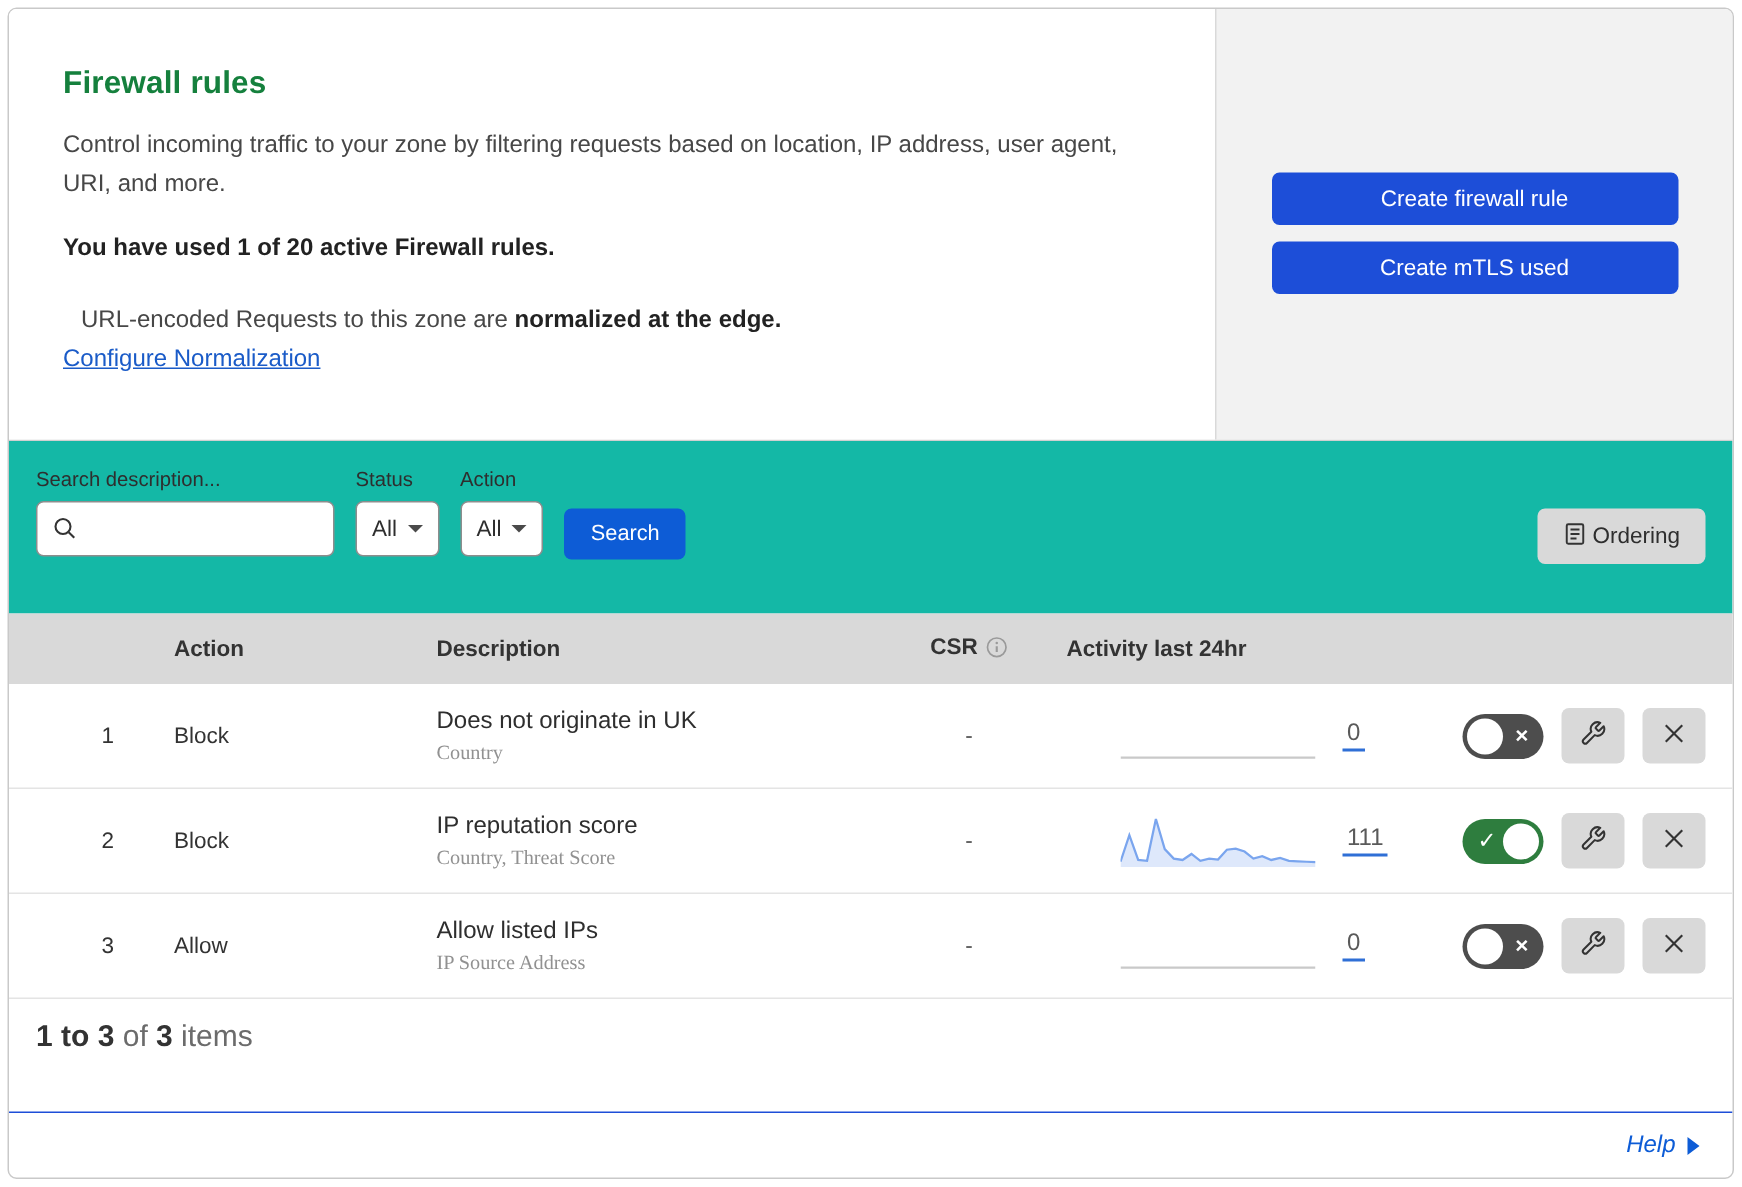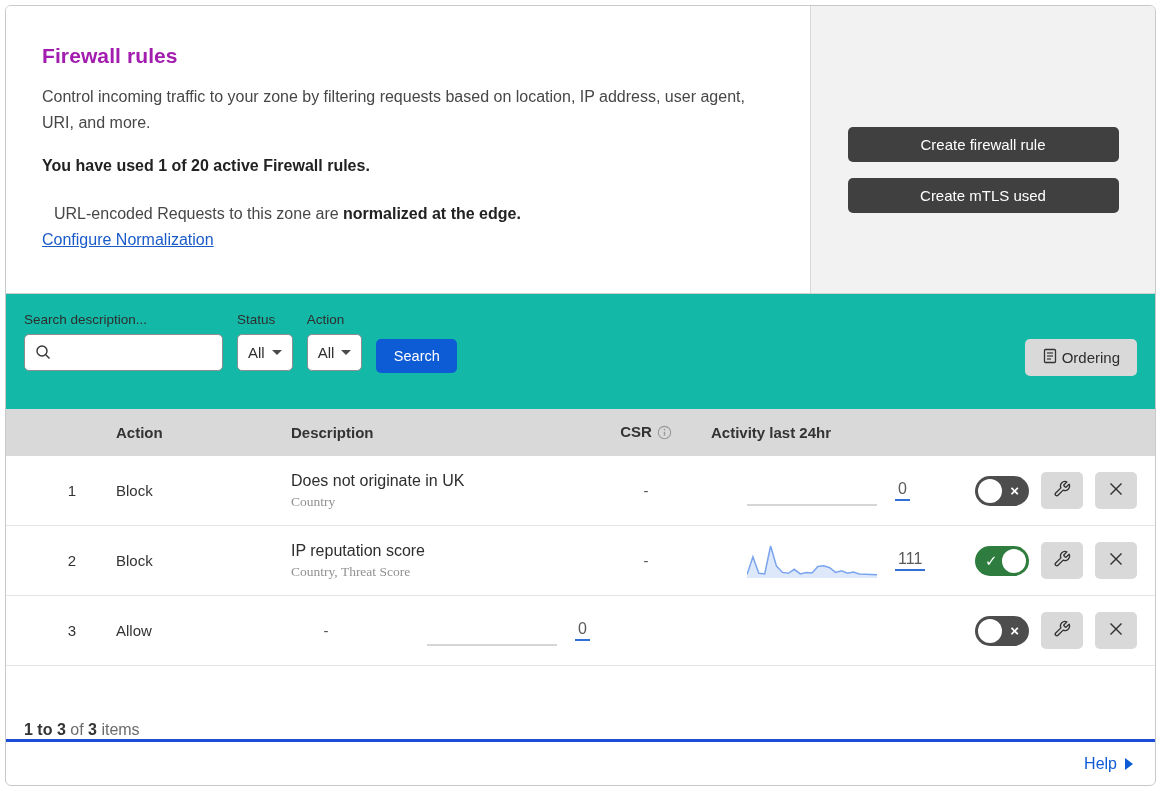--- a/index.html
+++ b/index.html
@@ -5,30 +5,30 @@
   * { box-sizing: border-box; margin: 0; padding: 0; }
   html, body { width: 1161px; height: 791px; background: #fff; font-family: "Liberation Sans", "DejaVu Sans", sans-serif; }
   .card {
     position: absolute; left: 5px; top: 5px; width: 1151px; height: 781px;
     border: 1px solid #c9c9c9; border-radius: 6px; background: #fff; overflow: hidden;
     display: flex; flex-direction: column;
   }
   
   .header-section { display: flex; height: 288px; flex: 0 0 auto; border-bottom: 1px solid #d0d0d0; }
   .header-left { flex: 1 1 auto; padding: 38px 40px 0 36px; background: #fff; }
-  .page-title { font-size: 21px; font-weight: 600; color: #a21caf; letter-spacing: 0.1px; margin-bottom: 16px; }
+  .page-title { font-size: 21px; font-weight: 600; color: #15803d; letter-spacing: 0.1px; margin-bottom: 16px; }
   .page-desc { font-size: 16px; color: #474747; line-height: 1.65; max-width: 740px; margin-bottom: 20px; }
   .usage-line { font-size: 16px; font-weight: 700; color: #222; margin-bottom: 30px; }
   .norm-line { font-size: 16px; color: #474747; margin-bottom: 8px; margin-left: 12px; }
   .norm-line b { color: #222; }
   .norm-link { font-size: 16px; color: #1a5bc8; text-decoration: underline; cursor: pointer; display: inline-block; }
   .header-right { flex: 0 0 345px; background: #f2f2f2; border-left: 1px solid #d9d9d9; padding-top: 105px; }
   .blue-btn {
-    display: block; width: 271px; height: 35px; margin: 16px auto 11px auto;
-    background: #404040; color: #fff; border: none; border-radius: 5px;
+    display: block; width: 271px; height: 35px; margin: 4px auto 11px auto;
+    background: #1d4ed8; color: #fff; border: none; border-radius: 5px;
     font-size: 15px; font-family: inherit; cursor: pointer;
   }
   
   .filter-bar { height: 115px; flex: 0 0 auto; display: flex; align-items: flex-start; padding: 18px 18px 0 18px; background: #14b8a6; }
   .f-group { display: flex; flex-direction: column; margin-right: 14px; }
   .f-label { font-size: 13.5px; color: #2e2e2e; margin-bottom: 7px; }
   .search-box { position: relative; width: 199px; }
   .search-box input {
     width: 199px; height: 37px; border: 1px solid #8d8d8d; border-radius: 5px;
     padding: 0 10px 0 36px; font-size: 14px; font-family: inherit; color: #333; background: #fff;
@@ -71,23 +71,23 @@
   .toggle.off .knob { left: 3px; }
   .toggle.off .cross { right: 10px; }
   .toggle.on { background: #2e7d3e; }
   .toggle.on .knob { right: 3px; }
   .toggle.on .check { left: 10px; }
   .sq-btn {
     width: 42px; height: 37px; background: #d9d9d9; border: none; border-radius: 5px;
     display: flex; align-items: center; justify-content: center; cursor: pointer; flex: 0 0 auto;
   }
   
-  .pagination-row { height: 76px; flex: 0 0 auto; display: flex; align-items: flex-end; padding: 14px 18px 0 18px; border-bottom: 3px solid #1d4ed8; font-size: 16px; color: #6b6b6b; }
+  .pagination-row { height: 76px; flex: 0 0 auto; display: flex; align-items: flex-start; padding: 14px 18px 0 18px; border-bottom: 1px solid #1d4ed8; font-size: 20px; color: #6b6b6b; }
   .pagination-row b { color: #333; }
-  .help-row { flex: 1 1 auto; display: flex; justify-content: flex-end; padding-right: 22px; }
+  .help-row { flex: 1 1 auto; display: flex; justify-content: flex-end; padding-right: 22px; font-style: italic; }
   .help-link { display: flex; align-items: center; gap: 8px; color: #0d5cd6; font-size: 16px; cursor: pointer; text-decoration: none; }
   .help-arrow { width: 0; height: 0; border-top: 6px solid transparent; border-bottom: 6px solid transparent; border-left: 8px solid #0d5cd6; }
 </style>
 </head>
 <body>
 
 <div class="card">
 
   <div class="header-section">
     <div class="header-left">
@@ -224,20 +224,24 @@
               <line x1="2.5" y1="2.5" x2="13.5" y2="13.5" stroke="#333" stroke-width="1.4"></line>
               <line x1="13.5" y1="2.5" x2="2.5" y2="13.5" stroke="#333" stroke-width="1.4"></line>
             </svg></span>
       </button>
     </div>
   </div>
 
   <div class="trow">
     <div class="col-num">3</div>
     <div class="col-action">Allow</div>
+    <div class="col-desc">
+      <div class="desc-main">Allow listed IPs</div>
+      <div class="desc-sub">IP Source Address</div>
+    </div>
     <div class="col-csr"><span class="csr-dash">-</span></div>
     <div class="col-activity">
       <span class="spark"><svg width="130" height="38">
             <line x1="0" y1="33" x2="130" y2="33" stroke="#c9c9c9" stroke-width="1.5"></line>
           </svg></span>
       <a class="count-link">0</a>
     </div>
     <div class="col-controls">
       <div class="toggle off">
         <span class="knob"></span>

